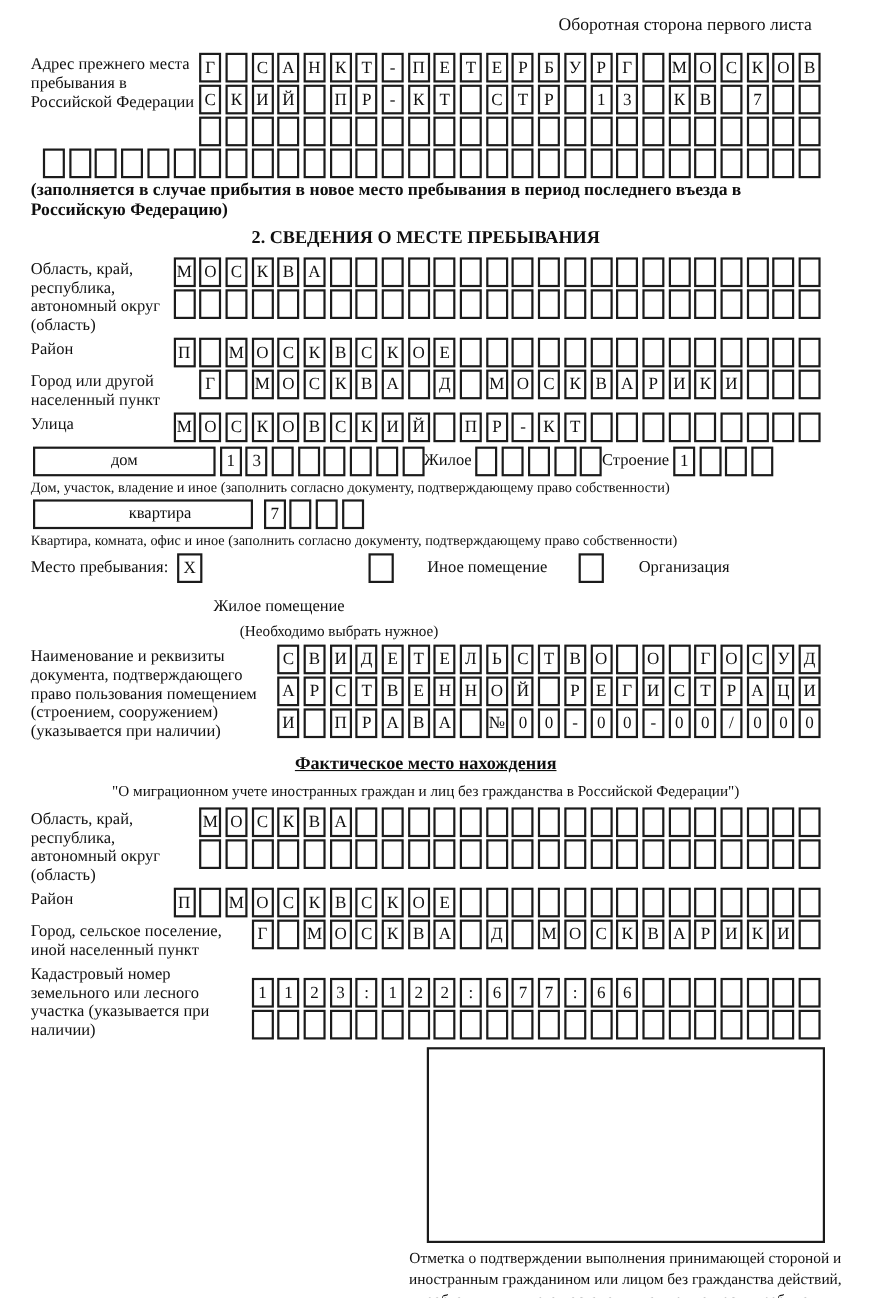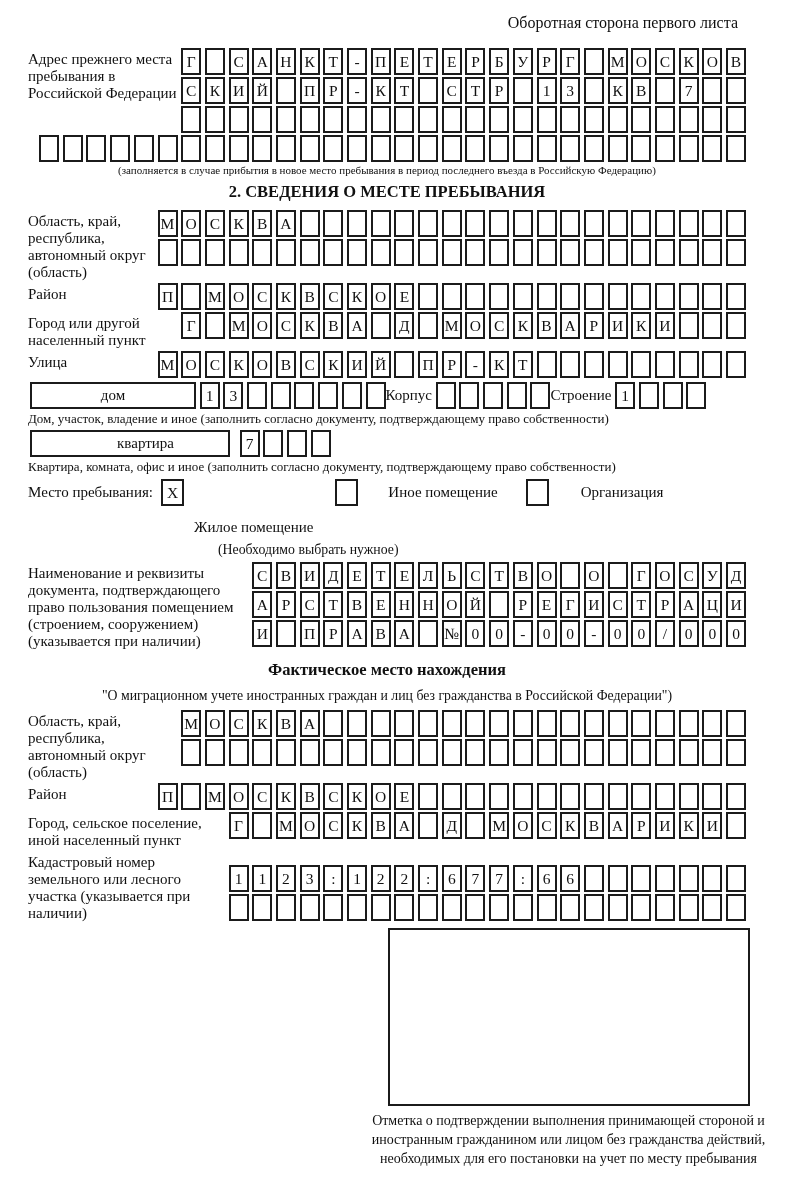--- a/index.html
+++ b/index.html
@@ -14,21 +14,21 @@
   .flabel{ font-size:15px;line-height:17px;padding-top:3px; }
   .frow{ display:flex;align-items:flex-start;margin-bottom:2px; }
   .fcells{ margin-left:auto; }
   .cellcol{ display:flex;flex-direction:column;gap:2px;margin-left:auto; }
   .cellrow{ white-space:nowrap;font-size:0; }
   .cell{
     box-sizing:border-box;display:inline-block;width:20px;height:27px;
     border:2px solid #1b1b1b;margin-left:3.7px;text-align:center;
     font-size:15.5px;line-height:23px;vertical-align:top;background:#fff;
   }
-  .note{ font-size:11px;text-align:center;margin:2px 0 4px 0; }
+  .note{ font-size:16px;margin:2px 0 4px 0;font-weight:bold; }
   .hint{ font-size:13px;margin:1px 0 3px 0; }
   .sec-title{ text-align:center;font-weight:bold;font-size:16.5px;margin:6px 0 8px 0; }
   .sub{ font-size:13.8px;text-align:center;margin:0 0 2px 0; }
   .wbox{
     box-sizing:border-box;border:2px solid #1b1b1b;height:27px;line-height:23px;
     text-align:center;font-size:15px;background:#fff;flex:none;
   }
   .house-box{ width:166px;margin-left:2px; }
   .apt-box{ width:200px;margin-left:2px;padding-left:31px; }
   .inline-label{ font-size:15px;line-height:27px;flex:none; }
@@ -95,21 +95,21 @@
   </div>
 
   <div class="frow">
     <div class="flabel">Улица</div>
     <div class="cellrow fcells"><span class="cell">М</span><span class="cell">О</span><span class="cell">С</span><span class="cell">К</span><span class="cell">О</span><span class="cell">В</span><span class="cell">С</span><span class="cell">К</span><span class="cell">И</span><span class="cell">Й</span><span class="cell"></span><span class="cell">П</span><span class="cell">Р</span><span class="cell">-</span><span class="cell">К</span><span class="cell">Т</span><span class="cell"></span><span class="cell"></span><span class="cell"></span><span class="cell"></span><span class="cell"></span><span class="cell"></span><span class="cell"></span><span class="cell"></span><span class="cell"></span></div>
   </div>
 
   <div class="frow house-row">
     <div class="wbox house-box">дом</div>
     <div class="cellrow"><span class="cell">1</span><span class="cell">3</span><span class="cell"></span><span class="cell"></span><span class="cell"></span><span class="cell"></span><span class="cell"></span><span class="cell"></span></div>
-    <div class="inline-label">Корпус</div>
+    <div class="inline-label">Жилое</div>
     <div class="cellrow"><span class="cell"></span><span class="cell"></span><span class="cell"></span><span class="cell"></span><span class="cell"></span></div>
     <div class="inline-label">Строение</div>
     <div class="cellrow"><span class="cell">1</span><span class="cell"></span><span class="cell"></span><span class="cell"></span></div>
   </div>
   <div class="hint">Дом, участок, владение и иное (заполнить согласно документу, подтверждающему право собственности)</div>
 
   <div class="frow">
     <div class="wbox apt-box">квартира</div>
     <div class="cellrow" style="margin-left:6px;"><span class="cell">7</span><span class="cell"></span><span class="cell"></span><span class="cell"></span></div>
   </div>
@@ -128,21 +128,21 @@
 
   <div class="frow">
     <div class="flabel doc-label">Наименование и реквизиты документа, подтверждающего право пользования помещением (строением, сооружением) (указывается при наличии)</div>
     <div class="cellcol">
       <div class="cellrow"><span class="cell">С</span><span class="cell">В</span><span class="cell">И</span><span class="cell">Д</span><span class="cell">Е</span><span class="cell">Т</span><span class="cell">Е</span><span class="cell">Л</span><span class="cell">Ь</span><span class="cell">С</span><span class="cell">Т</span><span class="cell">В</span><span class="cell">О</span><span class="cell"></span><span class="cell">О</span><span class="cell"></span><span class="cell">Г</span><span class="cell">О</span><span class="cell">С</span><span class="cell">У</span><span class="cell">Д</span></div>
       <div class="cellrow"><span class="cell">А</span><span class="cell">Р</span><span class="cell">С</span><span class="cell">Т</span><span class="cell">В</span><span class="cell">Е</span><span class="cell">Н</span><span class="cell">Н</span><span class="cell">О</span><span class="cell">Й</span><span class="cell"></span><span class="cell">Р</span><span class="cell">Е</span><span class="cell">Г</span><span class="cell">И</span><span class="cell">С</span><span class="cell">Т</span><span class="cell">Р</span><span class="cell">А</span><span class="cell">Ц</span><span class="cell">И</span></div>
       <div class="cellrow"><span class="cell">И</span><span class="cell"></span><span class="cell">П</span><span class="cell">Р</span><span class="cell">А</span><span class="cell">В</span><span class="cell">А</span><span class="cell"></span><span class="cell">№</span><span class="cell">0</span><span class="cell">0</span><span class="cell">-</span><span class="cell">0</span><span class="cell">0</span><span class="cell">-</span><span class="cell">0</span><span class="cell">0</span><span class="cell">/</span><span class="cell">0</span><span class="cell">0</span><span class="cell">0</span></div>
     </div>
   </div>
 
-  <div class="sec-title" style="margin-top:10px;">Фактическое место нахождения</div>
+  <div class="sec-title" style="margin-top:10px;text-decoration:underline;">Фактическое место нахождения</div>
   <div class="sub">"О миграционном учете иностранных граждан и лиц без гражданства в Российской Федерации")</div>
 
   <div class="frow" style="margin-top:6px;">
     <div class="flabel lbl-region3">Область, край, республика, автономный округ (область)</div>
     <div class="cellcol">
       <div class="cellrow"><span class="cell">М</span><span class="cell">О</span><span class="cell">С</span><span class="cell">К</span><span class="cell">В</span><span class="cell">А</span><span class="cell"></span><span class="cell"></span><span class="cell"></span><span class="cell"></span><span class="cell"></span><span class="cell"></span><span class="cell"></span><span class="cell"></span><span class="cell"></span><span class="cell"></span><span class="cell"></span><span class="cell"></span><span class="cell"></span><span class="cell"></span><span class="cell"></span><span class="cell"></span><span class="cell"></span><span class="cell"></span></div>
       <div class="cellrow"><span class="cell"></span><span class="cell"></span><span class="cell"></span><span class="cell"></span><span class="cell"></span><span class="cell"></span><span class="cell"></span><span class="cell"></span><span class="cell"></span><span class="cell"></span><span class="cell"></span><span class="cell"></span><span class="cell"></span><span class="cell"></span><span class="cell"></span><span class="cell"></span><span class="cell"></span><span class="cell"></span><span class="cell"></span><span class="cell"></span><span class="cell"></span><span class="cell"></span><span class="cell"></span><span class="cell"></span></div>
     </div>
   </div>
 

